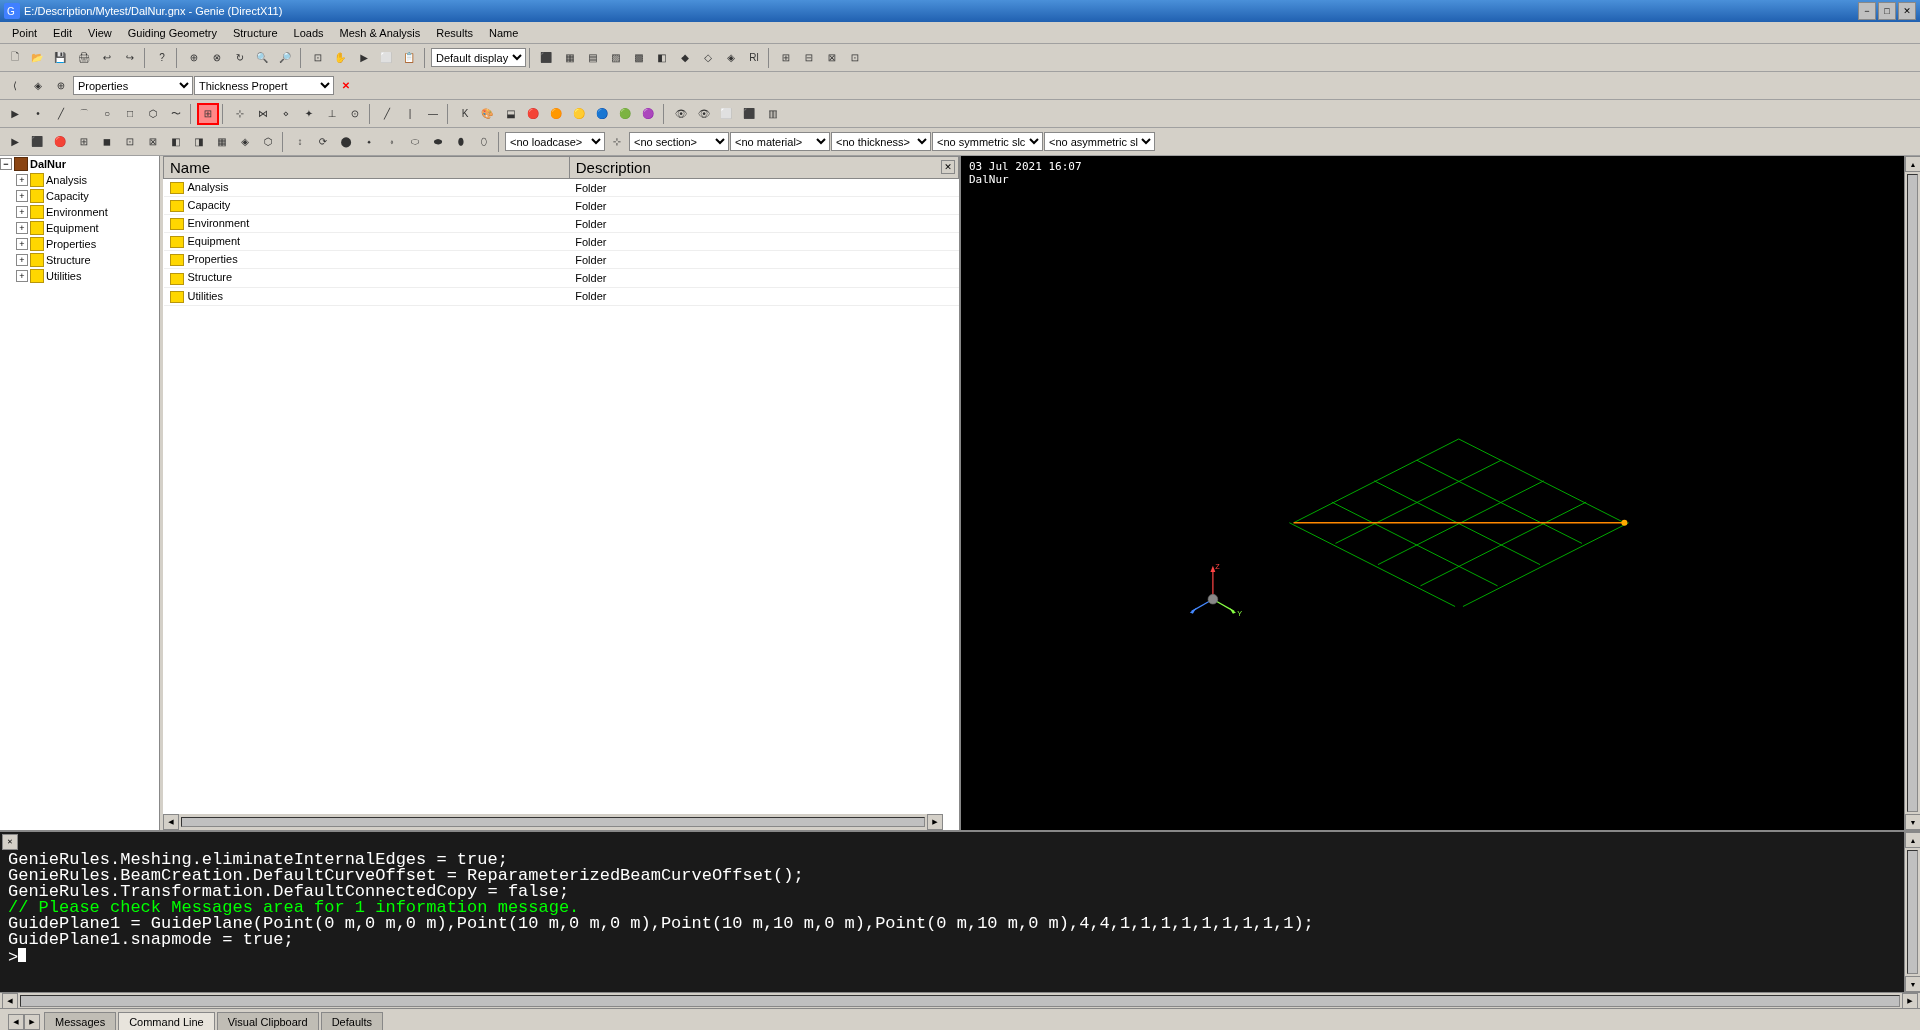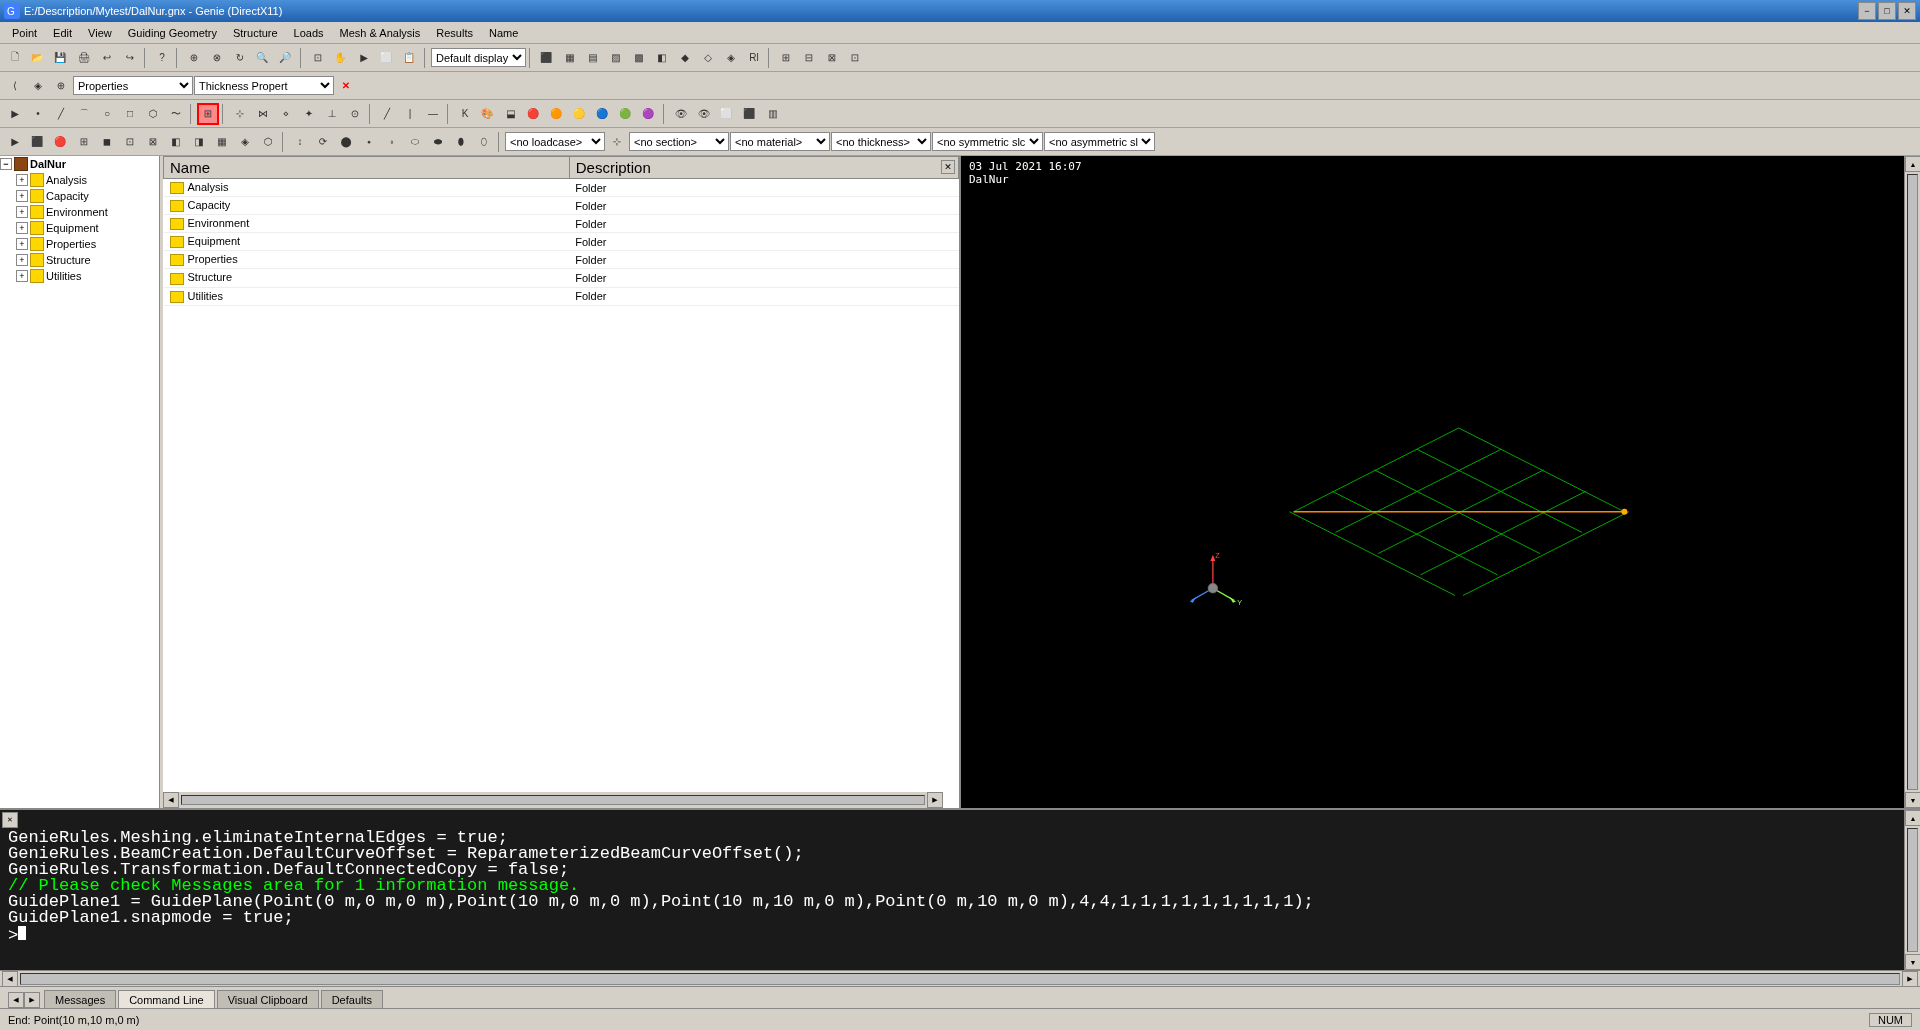--- a/index.html
+++ b/index.html
@@ -605,24 +605,20 @@
         <div class="small-arrow-btn">◀</div>
         <div class="small-arrow-btn">▶</div>
       </div>
       <div class="console-tab">Messages</div>
       <div class="console-tab" style="background:#e8e4dc;">Command Line</div>
       <div class="console-tab">Visual Clipboard</div>
       <div class="console-tab">Defaults</div>
     </div>
   </div>
 
-  <div id="status-bar">
-    <span>End: Point(10 m,10 m,0 m)</span>
-    <span style="border:1px solid #888; padding:0 8px; background:#d4d0c8;">NUM</span>
-  </div>
 </div>
 
 <style>
   @keyframes blink {
     0%, 50% { opacity: 1; }
     51%, 100% { opacity: 0; }
   }
   #console-content { padding-top: 20px; }
 </style>
 

